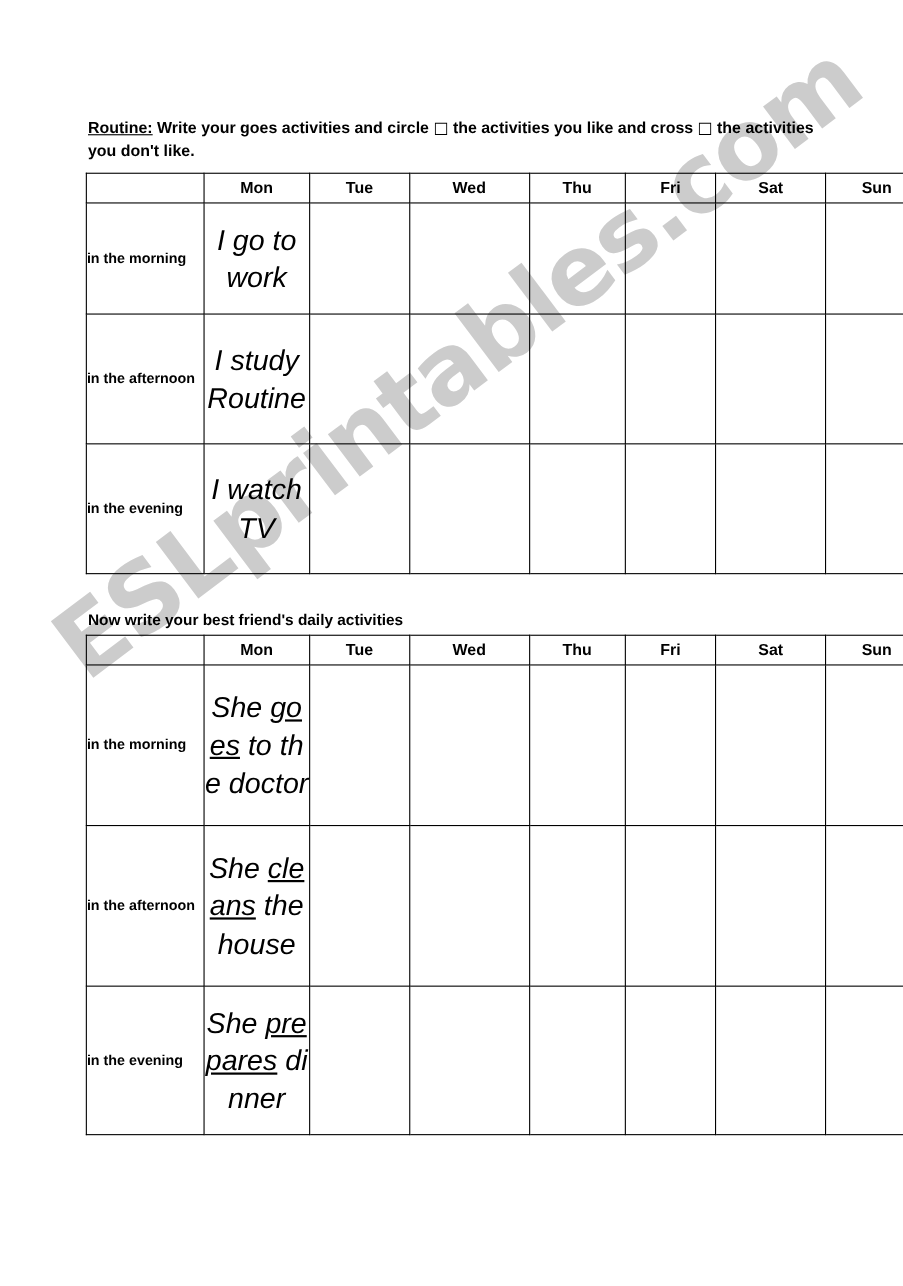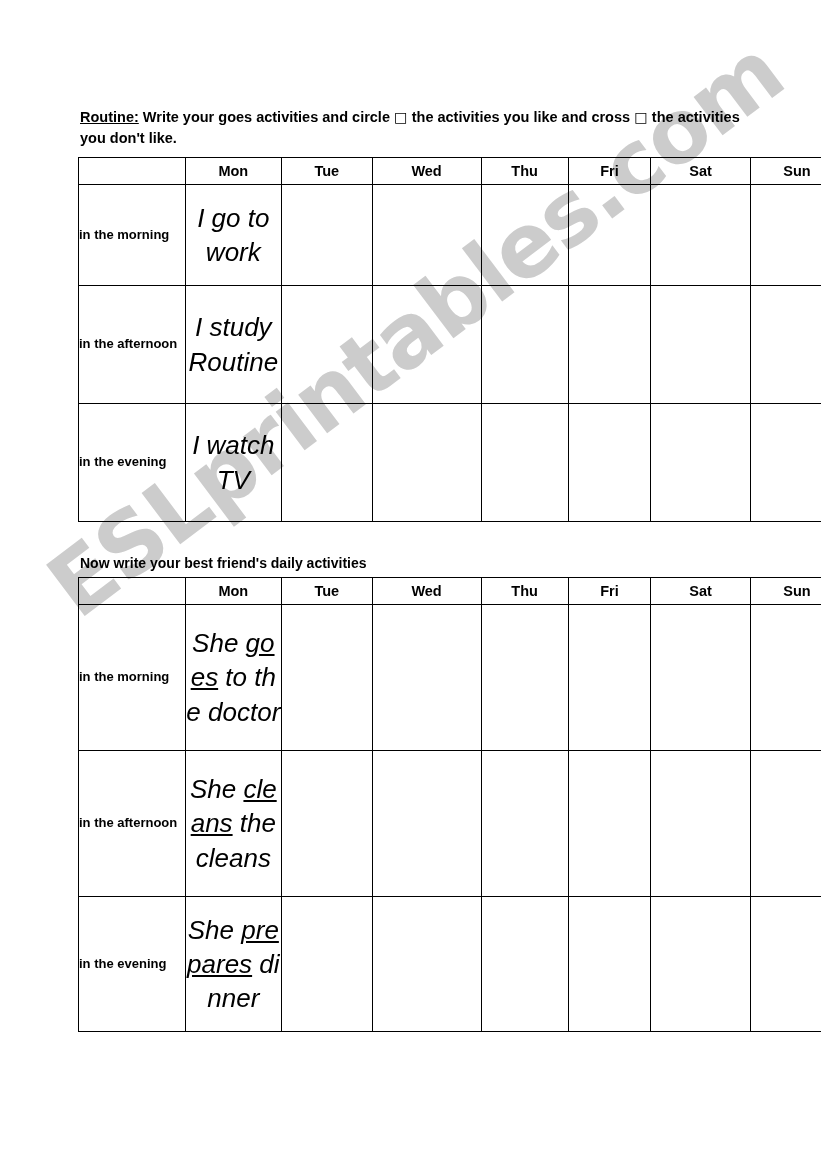--- a/index.html
+++ b/index.html
@@ -232,21 +232,21 @@
         <td class="entry"><span>She </span><u>goes</u><span> to the doctor</span></td>
         <td></td>
         <td></td>
         <td></td>
         <td></td>
         <td></td>
         <td></td>
       </tr>
       <tr class="row-afternoon">
         <td class="daypart">in the afternoon</td>
-        <td class="entry"><span>She </span><u>cleans</u><span> the cleans</span></td>
+        <td class="entry"><span>She </span><u>cleans</u><span> the house</span></td>
         <td></td>
         <td></td>
         <td></td>
         <td></td>
         <td></td>
         <td></td>
       </tr>
       <tr class="row-evening">
         <td class="daypart">in the evening</td>
         <td class="entry"><span>She </span><u>prepares</u><span> dinner</span></td>

